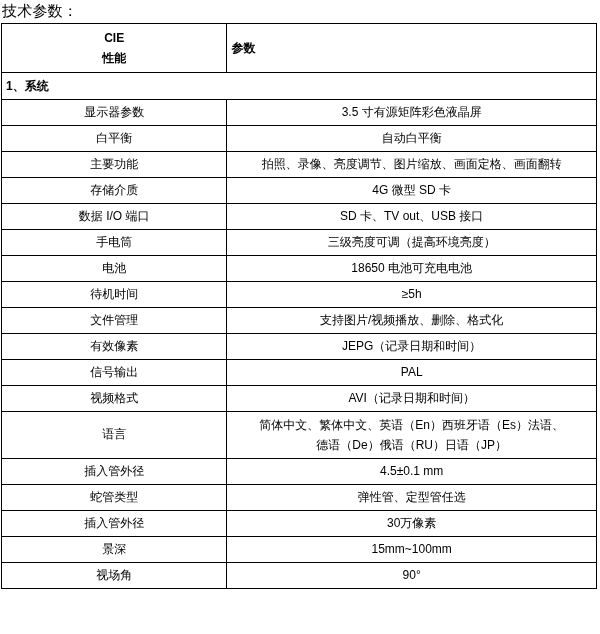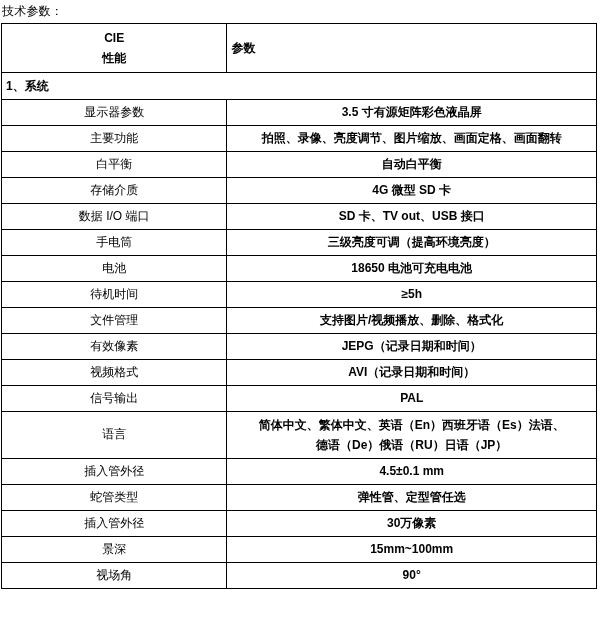--- a/index.html
+++ b/index.html
@@ -14,21 +14,21 @@
     color: #000000;
     overflow: hidden;
   }
   .page {
     position: relative;
     width: 600px;
     height: 634px;
     box-sizing: border-box;
   }
   .intro {
-    font-size: 12px;
+    font-size: 15px;
     line-height: 16px;
     padding: 3px 0 4px 2px;
     letter-spacing: 0.2px;
   }
   table.spec {
     border-collapse: collapse;
     width: 596px;
     margin-left: 1px;
     table-layout: fixed;
   }
@@ -63,21 +63,20 @@
     height: 22px;
     margin-left: 35px;
   }
   .lbl {
     text-align: center;
     height: 21px;
   }
   .val {
     text-align: center;
     height: 21px;
-    font-weight: bold;
   }
   .val.two-line {
     height: 42px;
     line-height: 20px;
   }
   .lbl.two-line {
     height: 42px;
     font-family: Liberation Mono, monospace;
   }
   .val .ln { display: block; }
@@ -105,26 +104,26 @@
 
       <tr class="section">
         <td colspan="2">1、系统</td>
       </tr>
 
       <tr>
         <td class="lbl">显示器参数</td>
         <td class="val">3.5 寸有源矩阵彩色液晶屏</td>
       </tr>
       <tr>
+        <td class="lbl">白平衡</td>
+        <td class="val">自动白平衡</td>
+      </tr>
+      <tr>
         <td class="lbl">主要功能</td>
         <td class="val">拍照、录像、亮度调节、图片缩放、画面定格、画面翻转</td>
-      </tr>
-      <tr>
-        <td class="lbl">白平衡</td>
-        <td class="val">自动白平衡</td>
       </tr>
       <tr>
         <td class="lbl">存储介质</td>
         <td class="val">4G 微型 SD 卡</td>
       </tr>
       <tr>
         <td class="lbl">数据 I/O 端口</td>
         <td class="val">SD 卡、TV out、USB 接口</td>
       </tr>
       <tr>
@@ -141,26 +140,26 @@
       </tr>
       <tr>
         <td class="lbl">文件管理</td>
         <td class="val">支持图片/视频播放、删除、格式化</td>
       </tr>
       <tr>
         <td class="lbl">有效像素</td>
         <td class="val">JEPG（记录日期和时间）</td>
       </tr>
       <tr>
+        <td class="lbl">信号输出</td>
+        <td class="val">PAL</td>
+      </tr>
+      <tr>
         <td class="lbl">视频格式</td>
         <td class="val">AVI（记录日期和时间）</td>
-      </tr>
-      <tr>
-        <td class="lbl">信号输出</td>
-        <td class="val">PAL</td>
       </tr>
 
       <tr>
         <td class="lbl two-line">语言</td>
         <td class="val two-line">
           <span class="ln">简体中文、繁体中文、英语（En）西班牙语（Es）法语、</span>
           <span class="ln">德语（De）俄语（RU）日语（JP）</span>
         </td>
       </tr>
 

